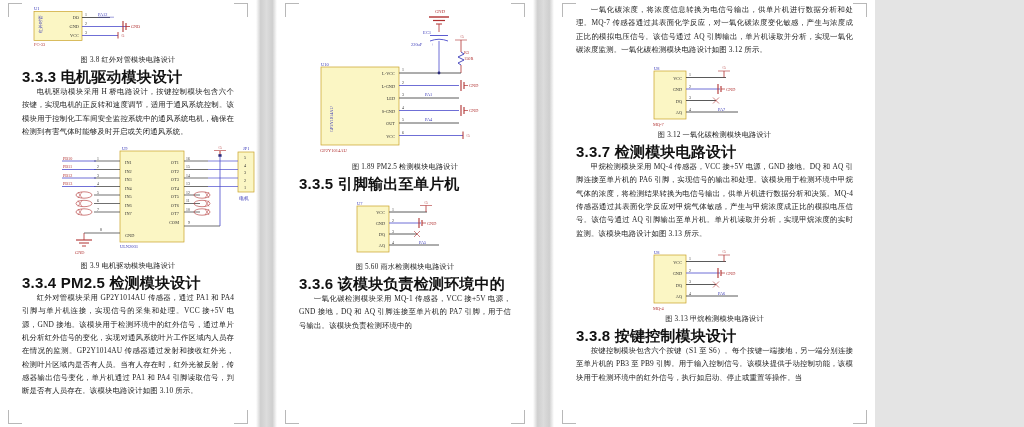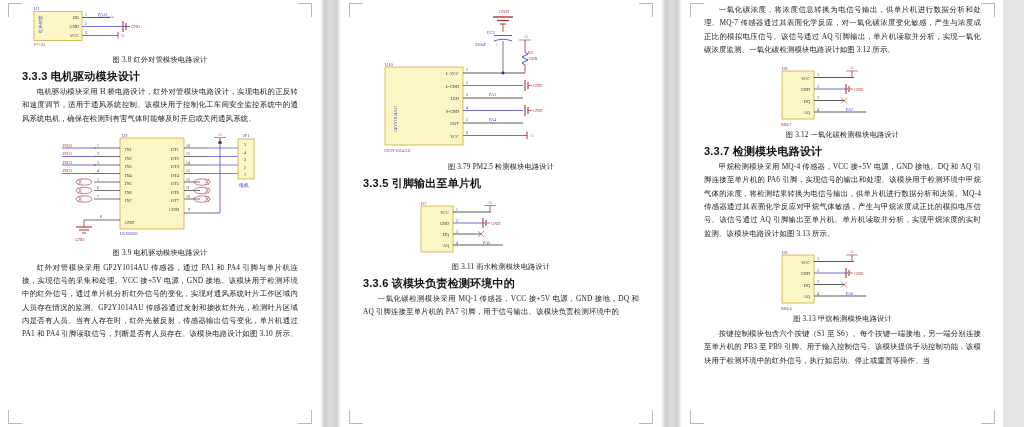--- a/index.html
+++ b/index.html
@@ -4,42 +4,42 @@
 <style>
   html,body{margin:0;padding:0;}
   body{
     width:1024px;height:427px;overflow:hidden;
     background:#e4e4e4;
     font-family:"Liberation Serif","DejaVu Serif",serif;
   }
   .viewer{position:relative;width:1024px;height:427px;display:flex;}
   .page{
     position:relative;
-    width:320px;height:427px;
+    width:256px;height:427px;
     background:#ffffff;
     overflow:hidden;
     flex:0 0 auto;
   }
   .gutter{flex:0 0 auto;width:21px;height:427px;
     background:linear-gradient(90deg,#ffffff 0%,#cfcfcf 22%,#dcdcdc 50%,#cfcfcf 78%,#ffffff 100%);}
   
   .cmark{position:absolute;width:13px;height:13px;pointer-events:none;}
   .cmark.tl{border-left:1px solid #b8b8b8;border-top:1px solid #b8b8b8;}
   .cmark.tr{border-right:1px solid #b8b8b8;border-top:1px solid #b8b8b8;}
   .cmark.bl{border-left:1px solid #b8b8b8;border-bottom:1px solid #b8b8b8;}
   .cmark.br{border-right:1px solid #b8b8b8;border-bottom:1px solid #b8b8b8;}
 
   .body{position:absolute;left:22px;right:22px;top:0;bottom:0;}
   p.para{
     font-size:7.4px;line-height:13.3px;margin:0 0 0 0;
     text-align:justify;color:#1b1b1b;text-indent:14.8px;
     letter-spacing:0.15px;
   }
   h3.sec{
-    font-size:11px;line-height:15px;margin:3px 0 1px 0;font-weight:bold;
+    font-size:15px;line-height:15px;margin:3px 0 1px 0;font-weight:bold;
     color:#111;letter-spacing:0.2px;
     font-family:"Liberation Sans","DejaVu Sans",sans-serif;
   }
   .figcap{
     font-size:7.2px;line-height:12px;text-align:center;color:#1b1b1b;
     margin:2px 0 2px 0;letter-spacing:0.2px;
   }
   .figwrap{margin:0;padding:0;}
   svg{display:block;}
   .schem text{font-family:"Liberation Serif","DejaVu Serif",serif;}
@@ -82,21 +82,21 @@
 
           <line x1="96" y1="30" x2="96" y2="36.5" stroke="#b03030" stroke-width="0.9"></line>
           <text x="98" y="35" font-size="4.2" fill="#b03030">+5</text>
           <text x="12" y="44" font-size="4.4" fill="#b03030">FC-33</text>
         </svg>
       </div>
 
       <div class="figcap">图 3.8  红外对管模块电路设计</div>
 
       <h3 class="sec">3.3.3 电机驱动模块设计</h3>
-      <p class="para">电机驱动模块采用 H 桥电路设计，红外对管模块电路设计，实现电机的正反转和速度调节，适用于通风系统控制。该模块用于控制化工车间安全监控系统中的通风系统电机，确保在检测到有害气体时能够及时开启或关闭通风系统。</p>
+      <p class="para">电机驱动模块采用 H 桥电路设计，按键控制模块包含六个按键，实现电机的正反转和速度调节，适用于通风系统控制。该模块用于控制化工车间安全监控系统中的通风系统电机，确保在检测到有害气体时能够及时开启或关闭通风系统。</p>
 
       <div class="figwrap" style="margin-top:4px;">
         <svg class="schem" width="276" height="116" viewBox="0 0 276 116">
 
           <text x="100" y="8" font-size="4.4" fill="#3a3ab8">U9</text>
           <rect x="98" y="9" width="64" height="91" fill="#fbf6c4" stroke="#c9a227" stroke-width="0.7"></rect>
           <text x="98" y="106" font-size="4.4" fill="#3a3ab8">ULN2003</text>
 
           <text x="103" y="22" font-size="4.3" fill="#303030">IN1</text>
           <text x="103" y="30.5" font-size="4.3" fill="#303030">IN2</text>
@@ -220,20 +220,21 @@
           <line x1="62" y1="91" x2="62" y2="98" stroke="#b03030" stroke-width="0.8"></line>
           <line x1="54" y1="98" x2="70" y2="98" stroke="#b03030" stroke-width="1.1"></line>
           <line x1="57" y1="101" x2="67" y2="101" stroke="#b03030" stroke-width="1"></line>
           <line x1="60" y1="104" x2="64" y2="104" stroke="#b03030" stroke-width="0.9"></line>
           <text x="53" y="112" font-size="4.4" fill="#b03030">GND</text>
         </svg>
       </div>
 
       <div class="figcap">图 3.9  电机驱动模块电路设计</div>
 
+      <h3 class="sec">3.3.4 PM2.5 检测模块设计</h3>
       <p class="para">红外对管模块采用 GP2Y1014AU 传感器，通过 PA1 和 PA4 引脚与单片机连接，实现信号的采集和处理。VCC 接+5V 电源，GND 接地。该模块用于检测环境中的红外信号，通过单片机分析红外信号的变化，实现对通风系统叶片工作区域内人员存在情况的监测。GP2Y1014AU 传感器通过发射和接收红外光，检测叶片区域内是否有人员。当有人存在时，红外光被反射，传感器输出信号变化，单片机通过 PA1 和 PA4 引脚读取信号，判断是否有人员存在。该模块电路设计如图 3.10 所示。</p>
     </div>
   </div>
 
   <div class="gutter"></div>
 
   <div class="page">
     <div class="cmark tl" style="left:8px;top:3px;"></div>
     <div class="cmark tr" style="right:8px;top:3px;"></div>
     <div class="cmark bl" style="left:8px;bottom:3px;"></div>
@@ -305,21 +306,21 @@
             <line x1="162" y1="101" x2="162" y2="112" stroke="#b03030" stroke-width="1.1"></line>
             <line x1="165" y1="103" x2="165" y2="110" stroke="#b03030" stroke-width="1.1"></line>
             <line x1="165" y1="106.5" x2="169" y2="106.5" stroke="#b03030" stroke-width="0.7"></line>
             <text x="170" y="108.2" font-size="4.3" fill="#b03030">GND</text>
           </g>
           <line x1="164" y1="127.5" x2="164" y2="135" stroke="#b03030" stroke-width="1"></line>
           <text x="166" y="133.2" font-size="4.3" fill="#b03030">+5</text>
         </svg>
       </div>
 
-      <div class="figcap">图 3.79 PM2.5 检测模块电路设计</div>
+      <div class="figcap">图 1.89 PM2.5 检测模块电路设计</div>
 
       <h3 class="sec">3.3.5 引脚输出至单片机</h3>
 
       <div class="figwrap" style="margin-top:6px;">
         <svg class="schem" width="276" height="62" viewBox="0 0 276 62">
           <text x="58" y="8" font-size="4.4" fill="#3a3ab8">U7</text>
           <rect x="58" y="9" width="32" height="46" fill="#fbf6c4" stroke="#c9a227" stroke-width="0.7"></rect>
           <text x="86" y="17" font-size="4.3" fill="#303030" text-anchor="end">VCC</text>
           <text x="86" y="28" font-size="4.3" fill="#303030" text-anchor="end">GND</text>
           <text x="86" y="39" font-size="4.3" fill="#303030" text-anchor="end">DQ</text>
@@ -345,21 +346,21 @@
           <text x="128" y="27.7" font-size="4.3" fill="#b03030">GND</text>
 
           <g stroke="#b03030" stroke-width="0.6">
             <line x1="115" y1="34" x2="121" y2="40"></line>
               <line x1="121" y1="34" x2="115" y2="40"></line>
           </g>
           <text x="120" y="46.5" font-size="4.3" fill="#3a3ab8">PA5</text>
         </svg>
       </div>
 
-      <div class="figcap">图 3.11  雨水检测模块电路设计</div>
+      <div class="figcap">图 5.60  雨水检测模块电路设计</div>
 
       <h3 class="sec">3.3.6 该模块负责检测环境中的</h3>
       <p class="para">一氧化碳检测模块采用 MQ-1 传感器，VCC 接+5V 电源，GND 接地，DQ 和 AQ 引脚连接至单片机的 PA7 引脚，用于信号输出。该模块负责检测环境中的</p>
     </div>
   </div>
 
   <div class="gutter"></div>
 
   <div class="page" style="width:321px;">
     <div class="cmark tl" style="left:8px;top:3px;"></div>
@@ -444,17 +445,18 @@
           <g stroke="#b03030" stroke-width="0.6">
             <line x1="137" y1="36.5" x2="143" y2="42.5"></line>
               <line x1="143" y1="36.5" x2="137" y2="42.5"></line>
           </g>
           <text x="142" y="49.5" font-size="4.3" fill="#3a3ab8">PA6</text>
         </svg>
       </div>
 
       <div class="figcap">图 3.13  甲烷检测模块电路设计</div>
 
+      <h3 class="sec">3.3.8 按键控制模块设计</h3>
       <p class="para">按键控制模块包含六个按键（S1 至 S6）。每个按键一端接地，另一端分别连接至单片机的 PB3 至 PB9 引脚。用于输入控制信号。该模块提供手动控制功能，该模块用于检测环境中的红外信号，执行如启动、停止或重置等操作。当</p>
     </div>
   </div>
 
 </div>
 
 </body></html>

